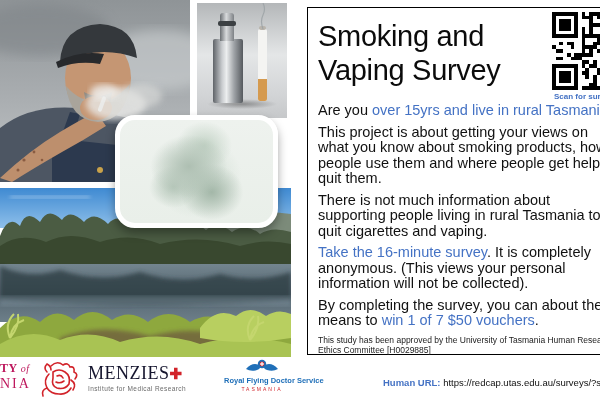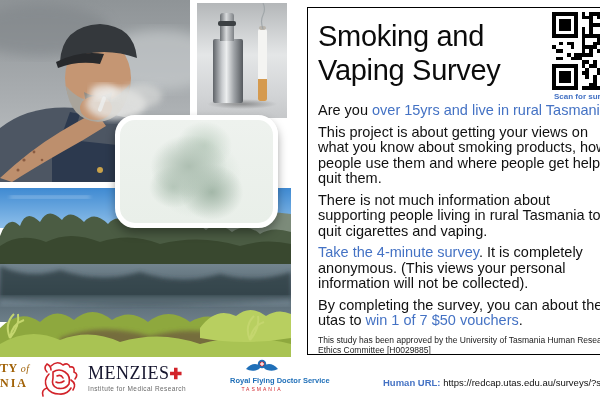--- a/index.html
+++ b/index.html
@@ -39,31 +39,31 @@
   #panel-title{margin:11px 0 0 10px;font-size:29px;line-height:34px;color:#0b0b0b;letter-spacing:-.3px;}
   #qr-code{position:absolute;left:244px;top:4px;width:78px;height:78px;}
   #qr-label{position:absolute;left:246px;top:84px;font-size:8px;font-weight:bold;color:var(--accent-blue);white-space:nowrap;}
   #panel-paragraphs{margin:16px 0 0 10px;font-size:14.5px;line-height:15.5px;}
   .para{margin-bottom:6px;}
   .tline{white-space:nowrap;}
   .blue{color:var(--accent-blue);}
   #ethics{margin:5px 0 0 10px;font-size:8.5px;line-height:10px;color:#222;}
   .nowrap{white-space:nowrap;}
   
-  #utas-logo{position:absolute;left:0;top:361px;font-family:"Liberation Serif",serif;color:#a16207;}
+  #utas-logo{position:absolute;left:0;top:361px;font-family:"Liberation Serif",serif;color:#be185d;}
   #utas-l1{font-size:12px;font-weight:bold;letter-spacing:.5px;}
   #utas-l1 .of{font-style:italic;font-weight:normal;font-size:10px;}
-  #utas-l2{font-size:12px;font-weight:bold;letter-spacing:2px;}
+  #utas-l2{font-size:14px;font-weight:normal;letter-spacing:2px;}
   #utas-lion{position:absolute;left:37px;top:358px;}
   #menzies-logo{position:absolute;left:88px;top:363px;}
   #menzies-row{font-family:"Liberation Serif",serif;font-size:18px;color:#15152e;letter-spacing:.5px;}
   #menzies-plus{color:var(--menzies-red);font-size:15px;font-weight:bold;}
   #menzies-sub{font-size:6.5px;color:#6a6a6a;letter-spacing:.4px;margin-top:1px;}
   #rfds-logo{position:absolute;left:224px;top:357px;width:76px;text-align:center;}
-  #rfds-name{font-size:7.5px;font-weight:bold;color:var(--rfds-blue);margin-top:1px;white-space:nowrap;margin-left:6px;}
+  #rfds-name{font-size:7.5px;font-weight:bold;color:var(--rfds-blue);margin-top:1px;white-space:nowrap;}
   #rfds-region{font-size:5px;color:var(--menzies-red);letter-spacing:2px;margin-top:1px;}
   #survey-url-line{position:absolute;left:383px;top:377px;font-size:9.5px;white-space:nowrap;}
   #survey-url-label{color:var(--accent-blue);font-weight:bold;}
   #survey-url-value{color:#111;}
 </style>
 </head>
 <body>
 
 <div id="stage">
 
@@ -321,27 +321,27 @@
           <div class="tline"><span>what you know about smoking products, how</span></div>
           <div class="tline"><span>people use them and where people get help to</span></div>
           <div class="tline"><span>quit them.</span></div>
         </div>
         <div class="para">
           <div class="tline"><span>There is not much information about</span></div>
           <div class="tline"><span>supporting people living in rural Tasmania to</span></div>
           <div class="tline"><span>quit cigarettes and vaping.</span></div>
         </div>
         <div class="para">
-          <div class="tline"><span class="blue">Take the 4-minute survey</span><span>. It is completely</span></div>
+          <div class="tline"><span class="blue">Take the 16-minute survey</span><span>. It is completely</span></div>
           <div class="tline"><span>anonymous. (This views your personal</span></div>
           <div class="tline"><span>information will not be collected).</span></div>
         </div>
         <div class="para">
           <div class="tline"><span>By completing the survey, you can about the</span></div>
-          <div class="tline"><span>utas to </span><span class="blue">win 1 of 7 $50 vouchers</span><span>.</span></div>
+          <div class="tline"><span>means to </span><span class="blue">win 1 of 7 $50 vouchers</span><span>.</span></div>
         </div>
       </div>
 
     <div id="ethics">
       <div class="nowrap">This study has been approved by the University of Tasmania Human Research</div>
       <div class="nowrap">Ethics Committee [H0029885]</div>
     </div>
   </div>
 
   <div id="utas-logo">

